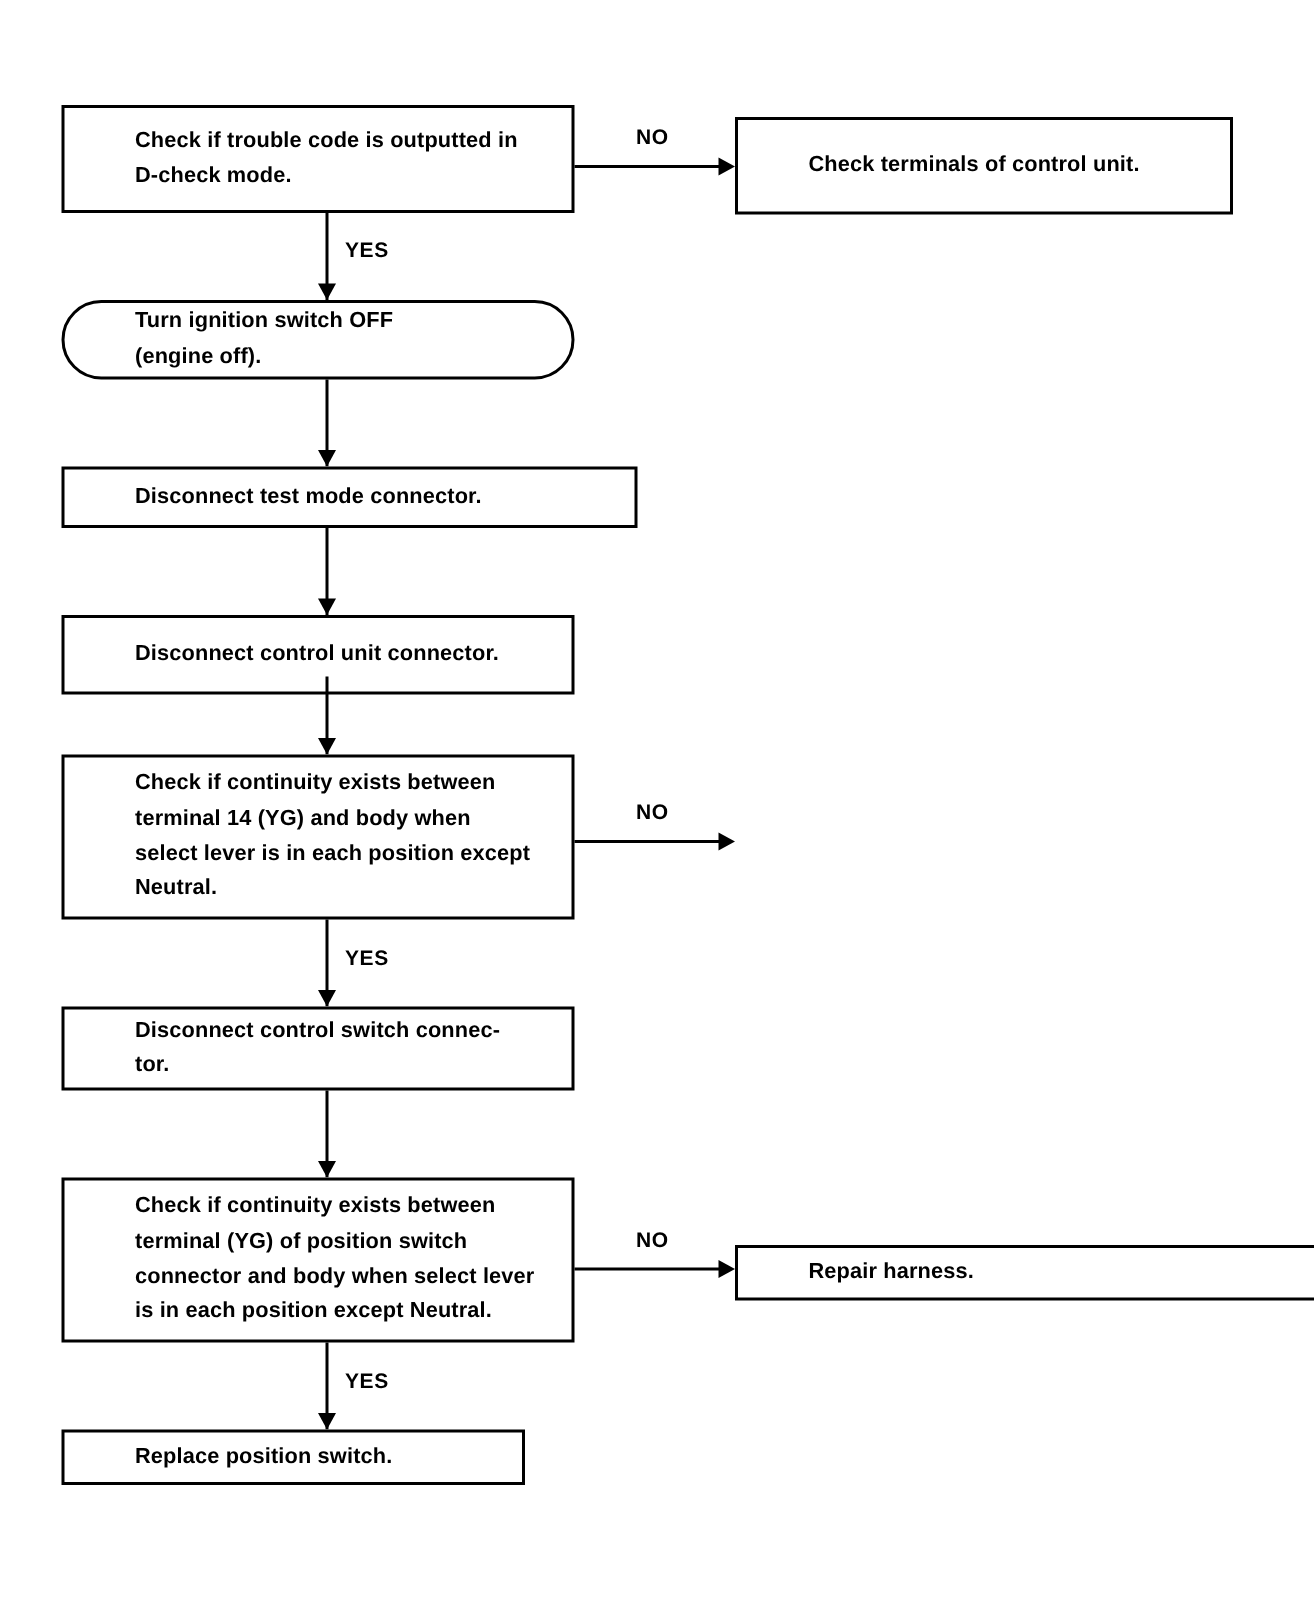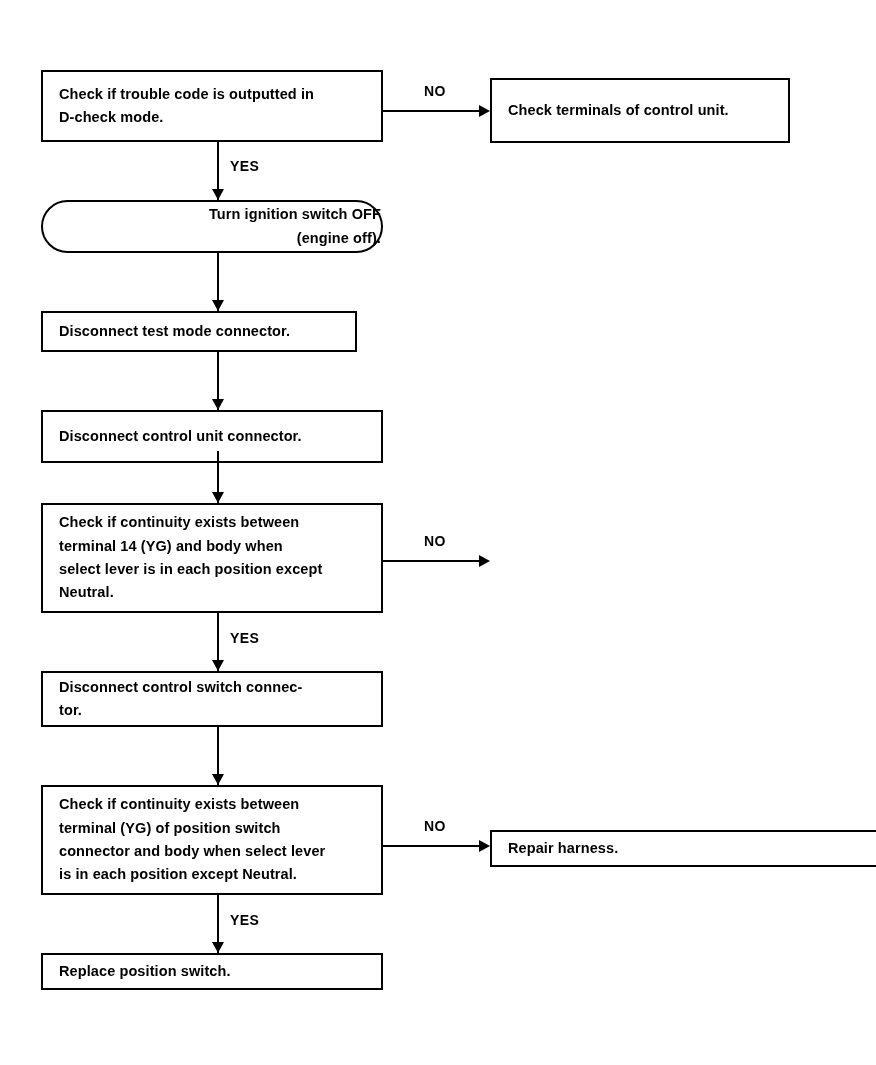--- a/index.html
+++ b/index.html
@@ -24,30 +24,31 @@
     flex-direction: column;
     justify-content: center;
   }
   .node .txt {
     font-size: 14.5px;
     font-weight: bold;
     line-height: 1.62;
     color: #000000;
     letter-spacing: 0.1px;
     white-space: pre-line;
+    margin-left: 31px;
   }
   .node.process .txt {
     padding-left: 16px;
     text-align: left;
   }
   .node.terminator {
     border-radius: 50px;
   }
   .node.terminator .txt {
-    text-align: right;
+    text-align: left;
     padding-left: 16px;
   }
   .edge-label {
     position: absolute;
     font-size: 14px;
     font-weight: bold;
     color: #000000;
     letter-spacing: 0.4px;
   }
   .vline {
@@ -84,37 +85,37 @@
 
   <div class="node process" style="left:41px; top:70px; width:342px; height:72px;">
     <div class="txt">Check if trouble code is outputted in
 D-check mode.</div>
   </div>
 
   <div class="hline" style="left:383px; top:110px; width:100px;"></div>
   <div class="arrow-right" style="left:479px; top:105px;"></div>
   <div class="edge-label" style="left:424px; top:83px;">NO</div>
 
-  <div class="node process" style="left:490px; top:78px; width:300px; height:65px;">
+  <div class="node process" style="left:490px; top:78px; width:332px; height:65px;">
     <div class="txt">Check terminals of control unit.</div>
   </div>
 
   <div class="vline" style="left:217px; top:142px; height:58px;"></div>
   <div class="arrow-down" style="left:212px; top:189px;"></div>
   <div class="edge-label" style="left:230px; top:158px;">YES</div>
 
   <div class="node terminator" style="left:41px; top:200px; width:342px; height:53px;">
     <div class="txt">Turn ignition switch OFF
 (engine off).</div>
   </div>
 
   <div class="vline" style="left:217px; top:253px; height:58px;"></div>
   <div class="arrow-down" style="left:212px; top:300px;"></div>
 
-  <div class="node process" style="left:41px; top:311px; width:316px; height:41px;">
+  <div class="node process" style="left:41px; top:311px; width:384px; height:41px;">
     <div class="txt">Disconnect test mode connector.</div>
   </div>
 
   <div class="vline" style="left:217px; top:352px; height:58px;"></div>
   <div class="arrow-down" style="left:212px; top:399px;"></div>
 
   <div class="node process" style="left:41px; top:410px; width:342px; height:53px;">
     <div class="txt">Disconnect control unit connector.</div>
   </div>
 
@@ -157,17 +158,17 @@
   <div class="edge-label" style="left:424px; top:818px;">NO</div>
 
   <div class="node process" style="left:490px; top:830px; width:412px; height:37px;">
     <div class="txt">Repair harness.</div>
   </div>
 
   <div class="vline" style="left:217px; top:895px; height:58px;"></div>
   <div class="arrow-down" style="left:212px; top:942px;"></div>
   <div class="edge-label" style="left:230px; top:912px;">YES</div>
 
-  <div class="node process" style="left:41px; top:953px; width:342px; height:37px;">
+  <div class="node process" style="left:41px; top:953px; width:309px; height:37px;">
     <div class="txt">Replace position switch.</div>
   </div>
 
 </div>
 
 </body></html>

